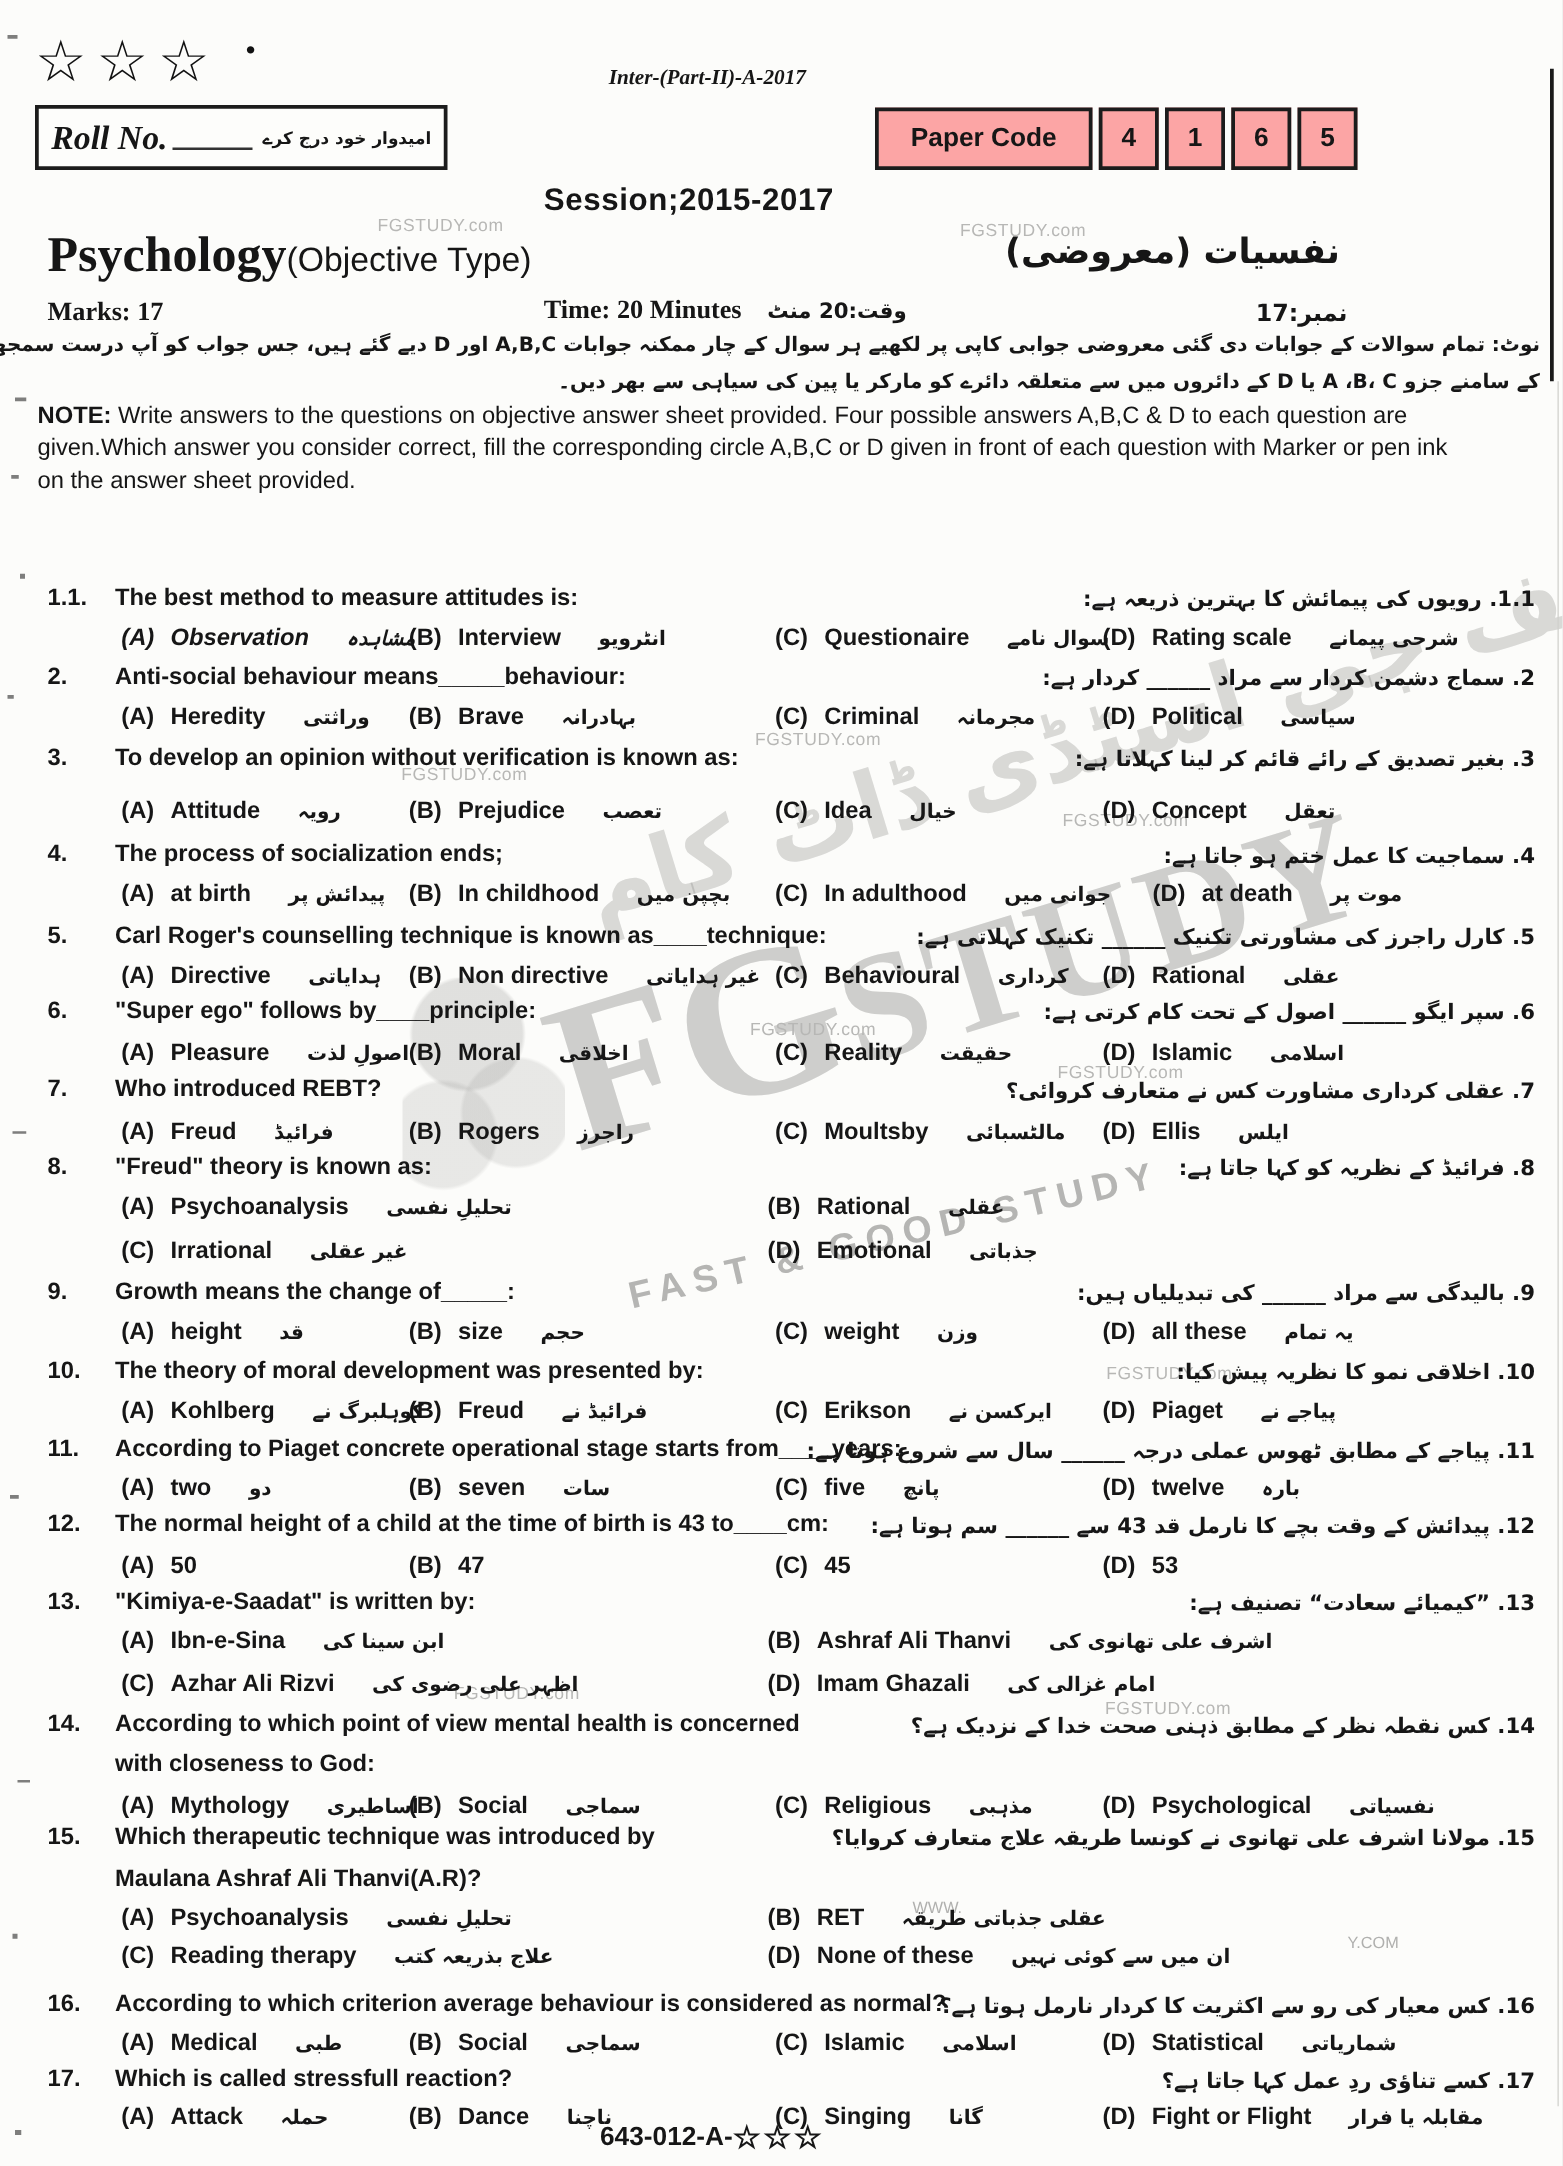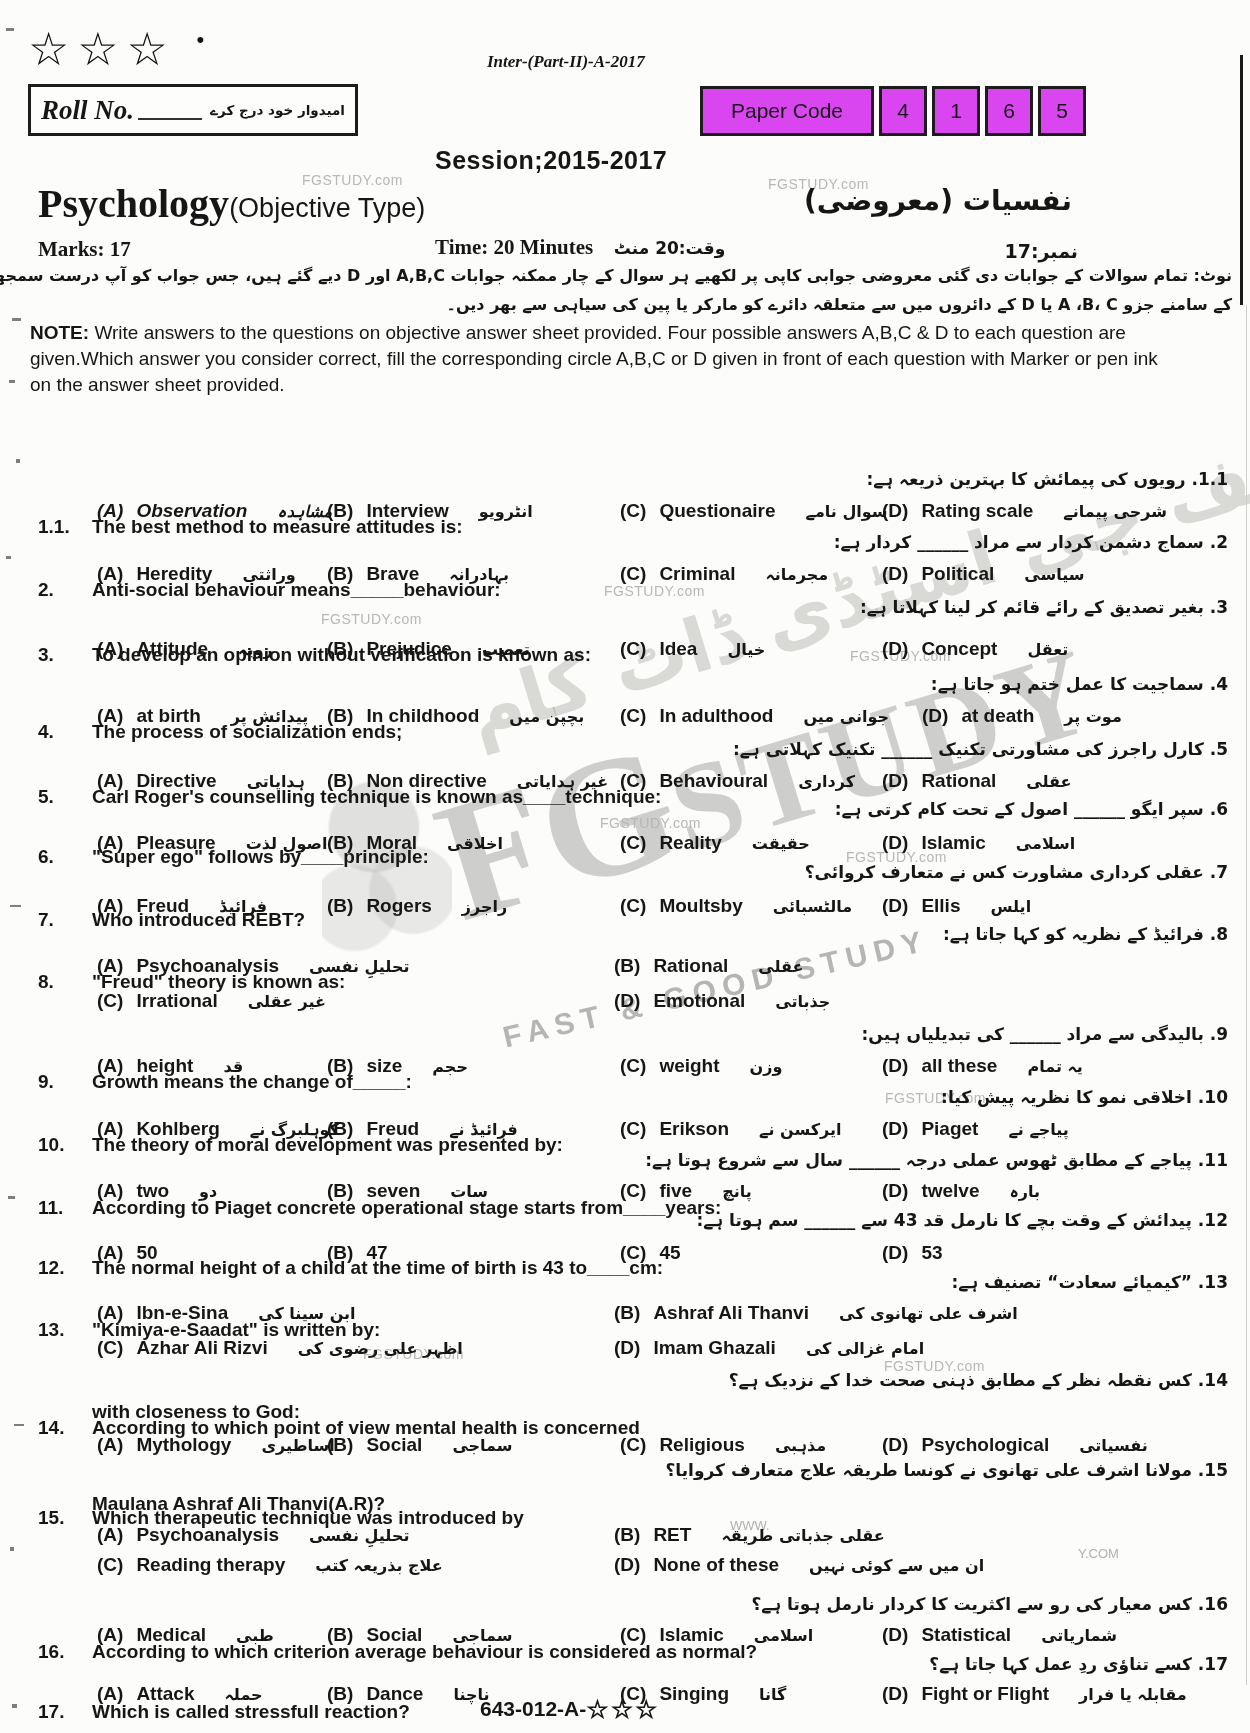--- a/index.html
+++ b/index.html
@@ -14,40 +14,40 @@
 
   
   .stars-top{left:28px;top:22px;font-size:46px;letter-spacing:8px;color:#111;white-space:nowrap;}
   .stars-top .dot{font-size:22px;vertical-align:18px;letter-spacing:0;}
   .inter-code{left:487px;top:52px;font-family:"Liberation Serif",serif;font-style:italic;font-weight:700;font-size:17px;}
   .rollbox{left:28px;top:84px;width:330px;height:52px;border:3px solid #1c1c1c;display:flex;align-items:center;padding:0 10px;box-sizing:border-box;background:#fdfdfb;}
   .rollbox .lbl{font-family:"Liberation Serif",serif;font-style:italic;font-weight:700;font-size:27px;white-space:nowrap;}
   .rollbox .line{flex:1;border-bottom:2px solid #333;height:18px;margin:0 8px 0 4px;}
   .rollbox .hint{font-size:13.5px;font-weight:700;white-space:nowrap;}
   .pcode{left:700px;top:86px;display:flex;gap:5px;align-items:stretch;}
-  .pcode .cell{border:3px solid #1c1c1c;background:#d946ef;display:flex;align-items:center;justify-content:center;font-weight:400;}
+  .pcode .cell{border:3px solid #1c1c1c;background:#fca5a5;display:flex;align-items:center;justify-content:center;font-weight:700;}
   .pcode .lblcell{width:168px;height:44px;font-size:21px;}
   .pcode .digit{width:42px;height:44px;font-size:21px;}
   .session{left:435px;top:146px;font-size:25px;font-weight:700;letter-spacing:.5px;}
   .subject{left:38px;top:180px;white-space:nowrap;}
   .subject .main{font-family:"Liberation Serif",serif;font-weight:700;font-size:40px;}
   .subject .type{font-size:27px;font-weight:500;}
   .subject-ur{right:178px;top:184px;font-size:28px;font-weight:700;}
   .marks{left:38px;top:237px;font-family:"Liberation Serif",serif;font-weight:700;font-size:21px;}
   .timeblock{left:435px;top:235px;white-space:nowrap;}
   .timeblock .t-en{font-family:"Liberation Serif",serif;font-weight:700;font-size:21px;}
   .timeblock .t-ur{font-size:17px;font-weight:700;margin-left:16px;}
   .marks-ur{right:172px;top:240px;font-size:19px;font-weight:700;}
   .note-ur{right:18px;top:261px;width:1120px;text-align:right;font-size:16px;font-weight:600;line-height:29px;white-space:nowrap;}
   .note-en{left:30px;top:320px;width:1128px;font-size:19px;font-weight:500;line-height:26px;}
   .note-en b{font-weight:700;}
 
   
   .q-line{position:absolute;left:38px;white-space:nowrap;font-size:19px;font-weight:600;}
-  .q-num{display:inline-block;min-width:54px;margin-top:48px;}
+  .q-num{display:inline-block;min-width:54px;}
   .q-line2{left:92px;}
   .q-ur{position:absolute;right:22px;white-space:nowrap;font-size:17px;font-weight:700;}
   .opt{position:absolute;white-space:nowrap;font-size:19px;font-weight:600;}
   .opt-k{font-weight:700;}
   .opt-en{margin-left:13px;}
   .opt-ur{margin-left:30px;font-size:16px;font-weight:700;}
 
   
   .footer{left:480px;top:1695px;font-size:21px;font-weight:600;white-space:nowrap;}
   .footer .f-stars{font-size:25px;letter-spacing:2px;vertical-align:-2px;}

